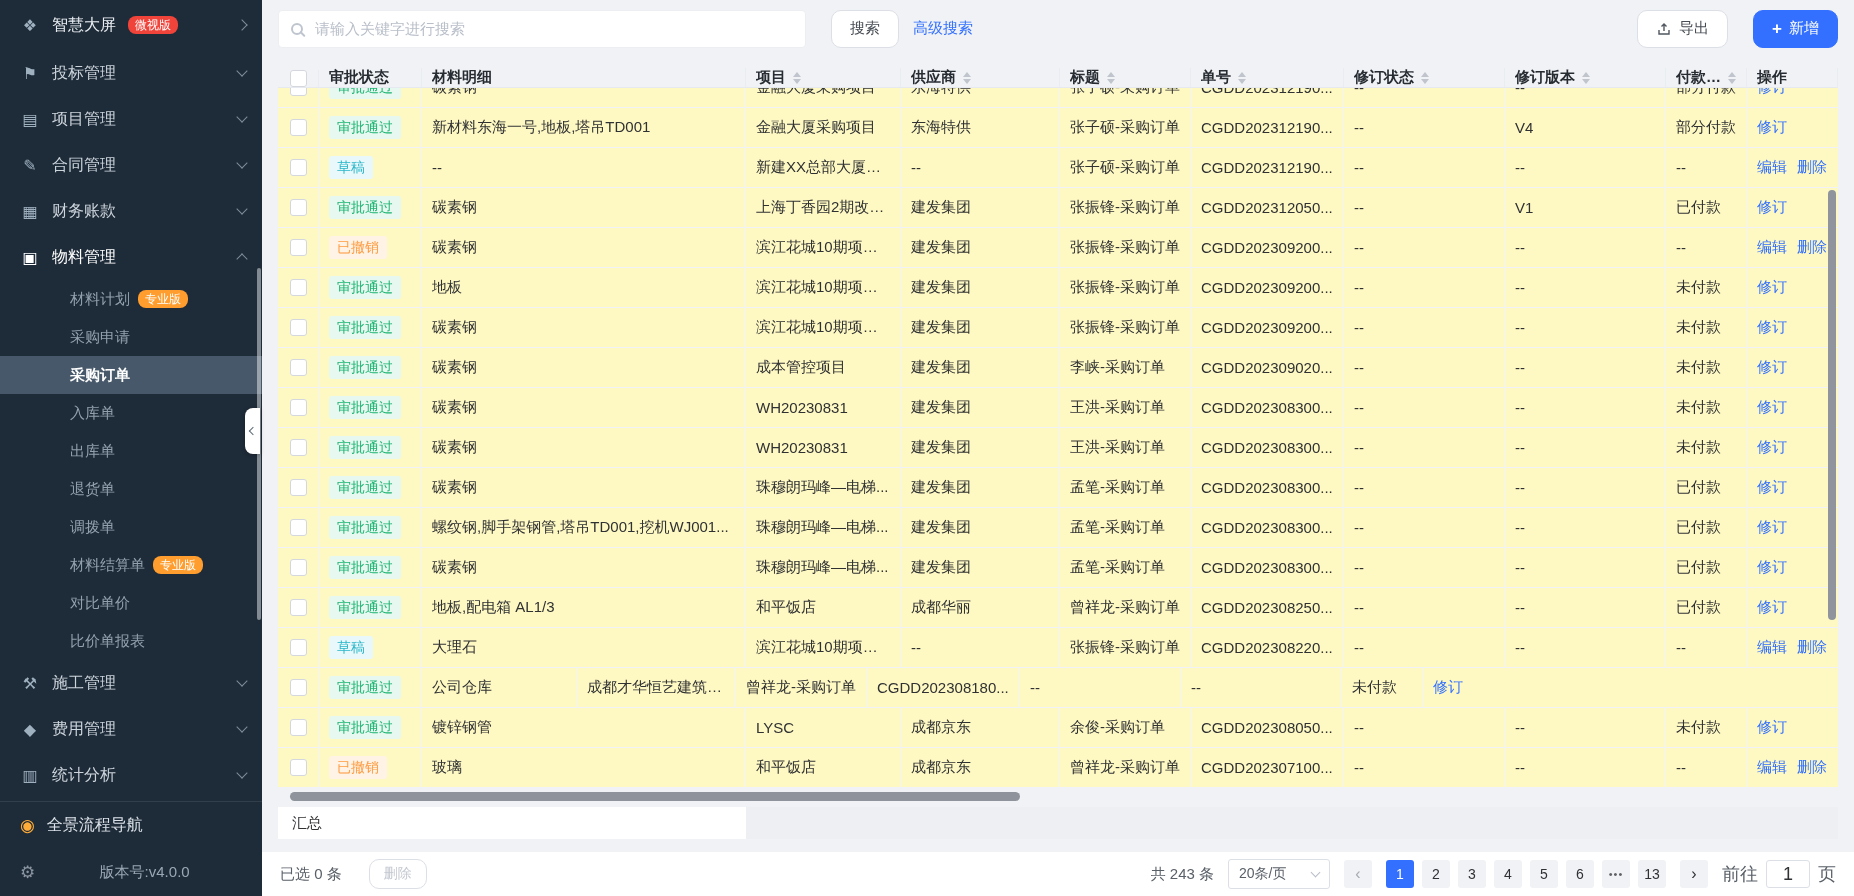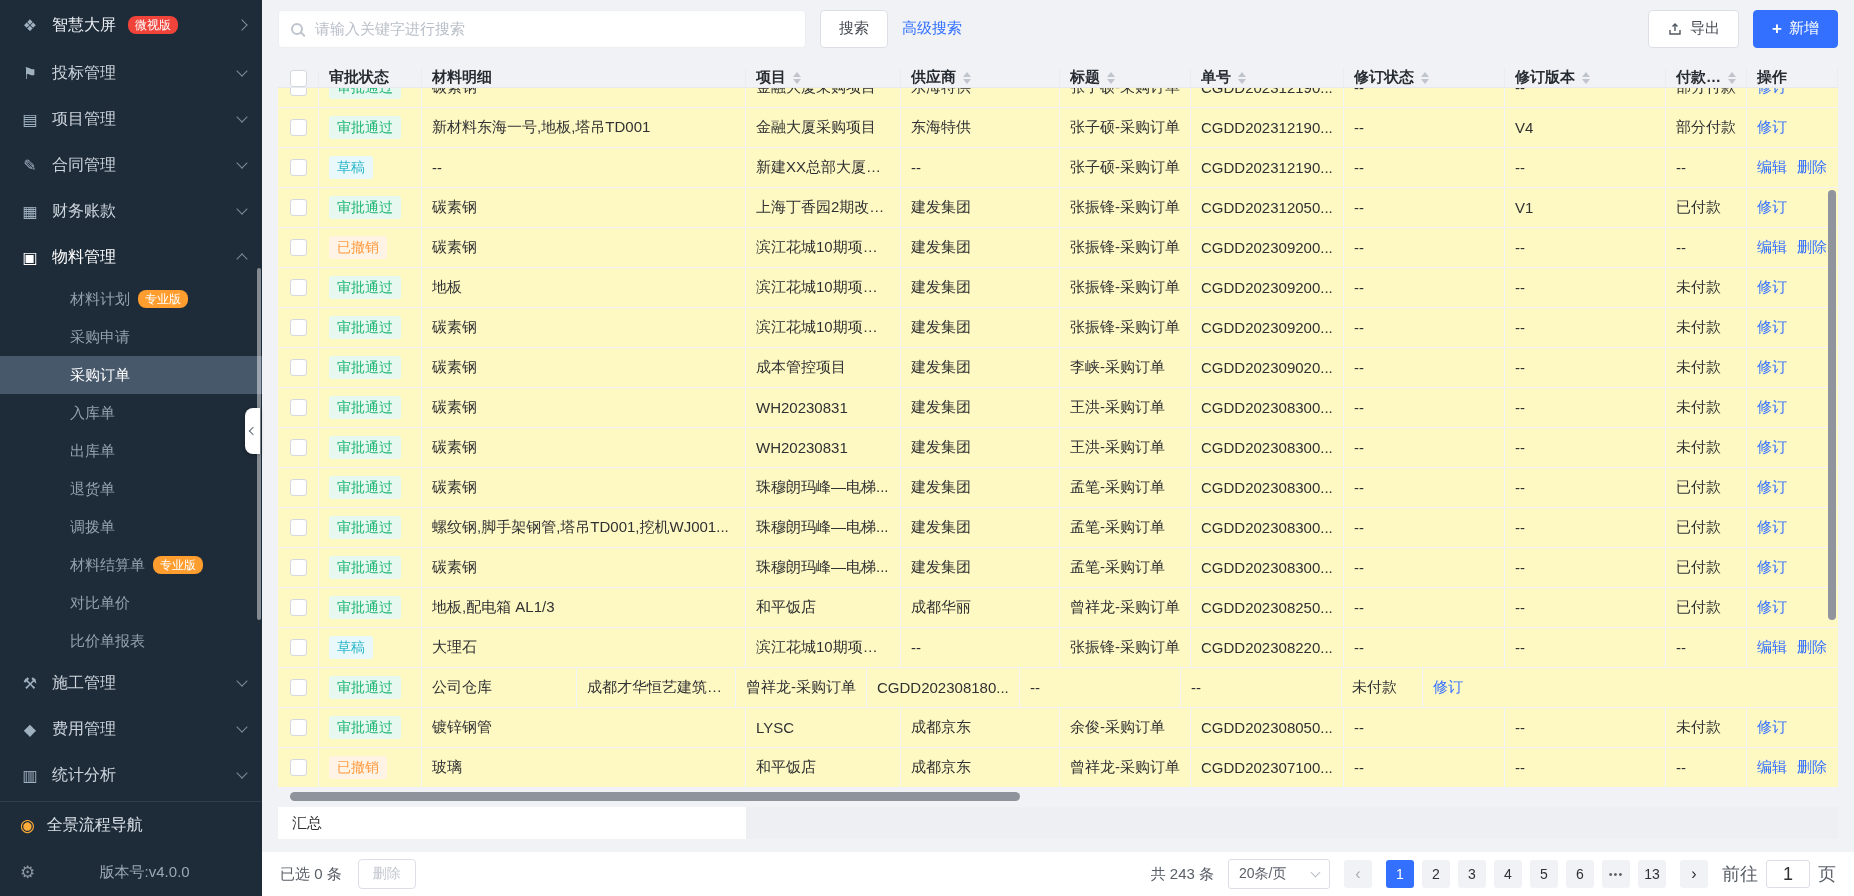--- a/index.html
+++ b/index.html
@@ -16,21 +16,21 @@
              display:flex; flex-direction:column; }
   .side-menu { flex:1; overflow:hidden; }
   .side-item { height:46px; display:flex; align-items:center; gap:12px;
                padding:0 16px 0 20px; font-size:16px; color:#ccd4dc; cursor:pointer; white-space:nowrap; }
   .side-item.first { height:50px; color:#e9eef3; }
   .side-item .micon { width:20px; font-size:16px; color:#9fb0bf; text-align:center; flex-shrink:0; }
   .side-item.parent-active .lbl, .side-item.parent-active .micon { color:#ffffff; }
   .side-item .sp { flex:1; }
   .sub-item { height:38px; display:flex; align-items:center; gap:8px;
               padding-left:70px; font-size:15px; color:#93a1af; cursor:pointer; white-space:nowrap; }
-  .sub-item.active { background:#47586a; color:#fff; }
+  .sub-item.active { background:#47586a; color:#fff;font-weight:bold; }
   .chev { width:8px; height:8px; border-right:1.6px solid #7f8d9a; border-bottom:1.6px solid #7f8d9a; flex-shrink:0; }
   .chev.right { transform:rotate(-45deg); }
   .chev.down  { transform:rotate(45deg); margin-top:-4px; }
   .chev.up    { transform:rotate(225deg); margin-top:4px; }
   .pill { font-size:12px; line-height:1; padding:3px 7px; border-radius:8px; color:#fff; flex-shrink:0; }
   .pill.red { background:#f0443b; }
   .pill.orange { background:#ff9d2e; }
   .side-bottom { border-top:1px solid rgba(255,255,255,.09); }
   .side-brow { height:47px; display:flex; align-items:center; gap:12px; padding:0 20px;
                font-size:16px; color:#dbe2e9; cursor:pointer; }
@@ -49,22 +49,22 @@
   .main { flex:1; min-width:0; display:flex; flex-direction:column; position:relative; }
   .topbar { height:57px; display:flex; align-items:center; gap:14px; padding:0 16px; }
   .search-box { width:528px; height:38px; background:#fff; border:1px solid #eceef2; border-radius:4px;
                 display:flex; align-items:center; gap:10px; padding:0 12px; }
   .search-box input { border:none; outline:none; flex:1; background:transparent; font:inherit; color:#606266; }
   .search-box input::placeholder { color:#b9bfc9; }
   .mag { width:12px; height:12px; border:2px solid #bfc5cf; border-radius:50%; position:relative; flex-shrink:0; }
   .mag::after { content:""; position:absolute; width:7px; height:2px; background:#bfc5cf;
                 right:-5px; bottom:-2px; transform:rotate(45deg); border-radius:1px; }
   .btn { height:38px; display:inline-flex; align-items:center; justify-content:center; gap:7px;
-         padding:0 18px; border-radius:4px; font-size:15px; cursor:pointer;
-         background:#fff; border:1px solid #dcdfe6; color:#484d55; white-space:nowrap; }
+         padding:0 18px; border-radius:10px; font-size:15px; cursor:pointer;
+         background:#fff; border:1px solid #dcdfe6; color:#484d55; white-space:nowrap;margin-left:11px; }
   .btn.primary { background:#3370ff; border-color:#3370ff; color:#fff; }
   .btn .plus { font-size:17px; font-weight:bold; line-height:1; }
   .link { color:#3370ff; cursor:pointer; font-size:15px; white-space:nowrap; }
   .grow { flex:1; }
 
   
   .table-card { margin:0 16px; background:#fff; position:relative; }
   .trow { display:flex; align-items:stretch; height:40px; background:#fef9c3; border-bottom:1px solid #f0f2f7; }
   .trow.head { height:31px; background:#f0f2f5; border-bottom:1px solid #e6e9ef;align-items:flex-end; }
   .tcell { display:flex; align-items:center; padding:0 10px; overflow:hidden; border-right:1px solid #f3f4f8; }

